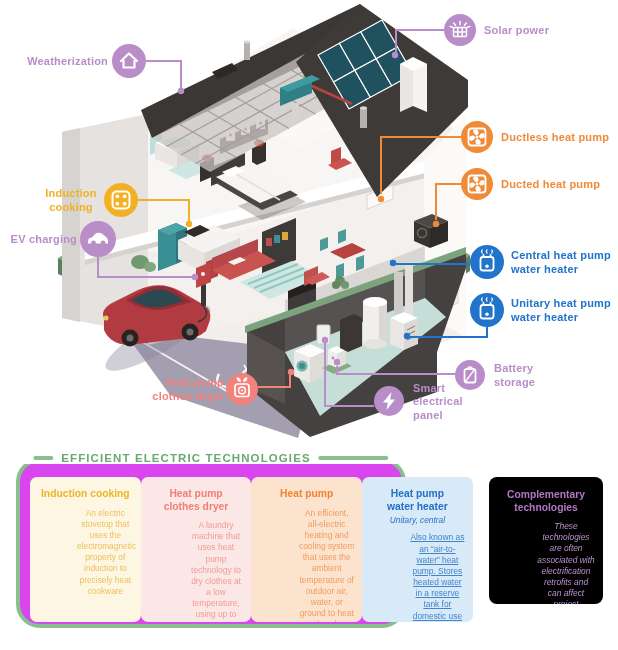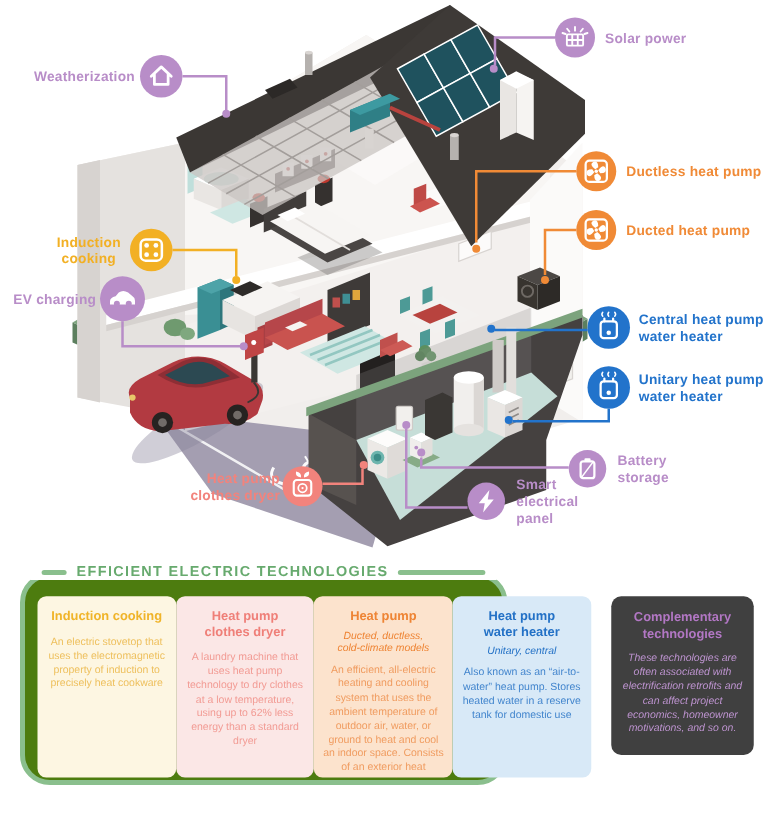--- a/index.html
+++ b/index.html
@@ -2,35 +2,35 @@
 <html><head>
 <meta charset="utf-8">
 <style>
   html,body{margin:0;padding:0;background:#fff;}
   .stage{position:relative;width:618px;height:650px;background:#fff;overflow:hidden;
          font-family:"Liberation Sans",sans-serif;}
   .stage svg{position:absolute;left:0;top:0;}
   svg text{font-family:"Liberation Sans",sans-serif;font-weight:bold;font-size:11px;letter-spacing:.2px;}
   .table-wrap{position:absolute;left:0;top:452px;width:618px;height:198px;}
   .green-box{position:absolute;left:16px;top:6px;width:390px;height:170px;
-             border:4px solid #8abf8d;border-radius:24px;box-sizing:border-box;background:#4d7c0f;}
+             border:4px solid #8abf8d;border-radius:24px;box-sizing:border-box;background:#d946ef;}
   .panel-title-wrap{position:absolute;top:-10px;left:50%;transform:translateX(-50%);
                     background:#fff;padding:0 9px;display:flex;align-items:center;gap:8px;white-space:nowrap;}
   .panel-title-text{font-size:11.5px;font-weight:bold;color:#67aa6e;letter-spacing:1.1px;}
   .dash{height:4px;border-radius:2px;background:#8abf8d;display:inline-block;}
   .dash-l{width:20px}.dash-r{width:70px}
   .cols{position:absolute;left:10px;top:15px;display:flex;align-items:flex-start;}
   .tech-col{width:110.7px;height:145px;border-radius:7px;box-sizing:border-box;
             padding:11px 7px 0;text-align:center;overflow:hidden;}
   .comp-box{position:absolute;left:489px;top:25px;width:114px;height:127px;border-radius:8px;
             box-sizing:border-box;padding:12px 7px 0;text-align:center;overflow:hidden;}
   .col-title{font-size:10.3px;font-weight:bold;line-height:1.22;white-space:pre-line;}
   .col-subtitle{font-size:8.3px;font-style:italic;line-height:1.25;margin-top:2px;white-space:pre-line;}
   .col-subtitle:empty{display:none;}
-  .col-body{font-size:8.4px;line-height:1.33;margin-top:7px;white-space:pre-line;}
+  .col-body{font-size:8.4px;line-height:1.33;margin-top:7px;white-space:pre-line;margin-left:40px;}
 </style>
 </head>
 <body>
 
 <div class="stage">
 
 <svg id="house-svg" viewBox="0 0 618 450" width="618" height="450">
 
   <g>
     <polygon points="58,274 293,376 470,271 470,255 293,360 58,258" fill="#5c7f5e"></polygon>
@@ -380,33 +380,31 @@
         <div class="col-body" style="color: rgb(238, 192, 94);">An electric stovetop that uses the electromagnetic property of induction to precisely heat cookware</div>
       </div>
       <div class="tech-col c1" style="background: rgb(251, 231, 230);">
         <div class="col-title" style="color: rgb(239, 127, 120);">Heat pump
 clothes dryer</div>
 
         <div class="col-body" style="color: rgb(242, 155, 148);">A laundry machine that uses heat pump technology to dry clothes at a low temperature, using up to 62% less energy than a standard dryer</div>
       </div>
       <div class="tech-col c2" style="background: rgb(252, 227, 205);">
         <div class="col-title" style="color: rgb(238, 132, 52);">Heat pump</div>
-        <div class="col-subtitle" style="color: rgb(238, 132, 52);">Ducted, ductless,
-cold-climate models</div>
         <div class="col-body" style="color: rgb(240, 156, 96);">An efficient, all-electric heating and cooling system that uses the ambient temperature of outdoor air, water, or ground to heat and cool an indoor space. Consists of an exterior heat exchanger unit and an indoor temperature distribution system</div>
       </div>
       <div class="tech-col c3" style="background: rgb(216, 233, 247);">
         <div class="col-title" style="color: rgb(35, 113, 198);">Heat pump
 water heater</div>
         <div class="col-subtitle" style="color: rgb(35, 113, 198);">Unitary, central</div>
-        <div class="col-body" style="color: rgb(66, 133, 205);">Also known as an “air-to-water” heat pump. Stores heated water in a reserve tank for domestic use</div>
+        <div class="col-body" style="color: rgb(66, 133, 205); text-decoration: underline;">Also known as an “air-to-water” heat pump. Stores heated water in a reserve tank for domestic use</div>
       </div>
     </div>
   </div>
-  <div class="comp-box c4" style="background: #404040;">
+  <div class="comp-box c4" style="background: #000000;">
     <div class="col-title" style="color: rgb(178, 119, 196);">Complementary
 technologies</div>
 
     <div class="col-body" style="color: rgb(189, 147, 207); font-style: italic;">These technologies are often associated with electrification retrofits and can affect project economics, homeowner motivations, and so on.</div>
   </div>
 </div>
 
 </div>
 
 </body></html>

